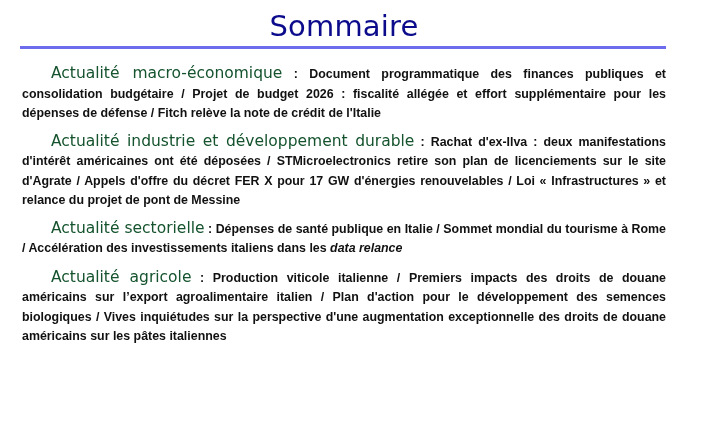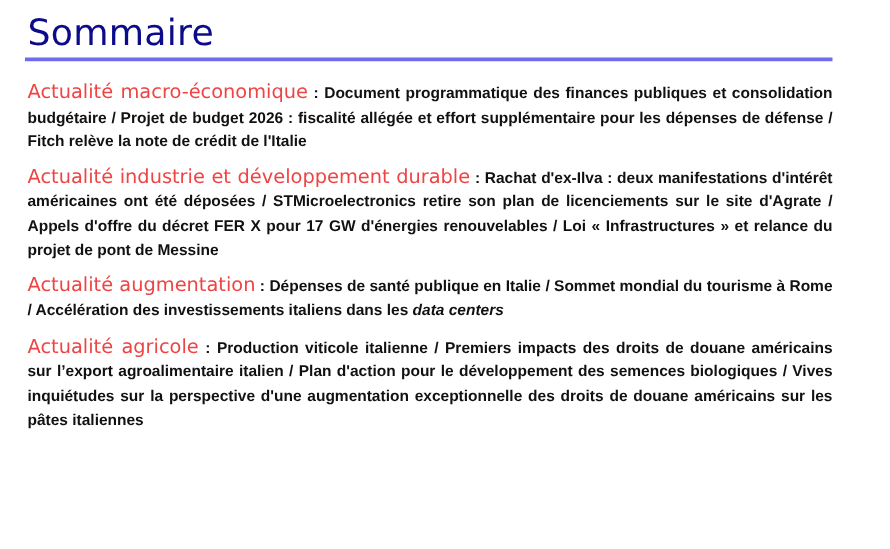--- a/index.html
+++ b/index.html
@@ -21,20 +21,21 @@
       width: 644px;
     }
     .title {
       margin: 0;
       padding-top: 8px;
       font-size: 29px;
       line-height: 36px;
       font-weight: normal;
       color: #0b0b8c;
       letter-spacing: 0.2px;
+      text-align: center;
     }
     .title-rule {
       position: absolute;
       left: -2px;
       top: 46px;
       width: 646px;
       height: 3px;
       background: #6c6ced;
     }
     .sections {
@@ -49,21 +50,22 @@
       line-height: 19.5px;
       color: #111111;
       text-align: justify;
       font-weight: bold;
       font-family: "Liberation Sans", sans-serif;
     }
     .section .heading {
       font-family: "DejaVu Sans", sans-serif;
       font-weight: normal;
       font-size: 15.5px;
-      color: #ef4444;
+      color: #14532d;
+      margin-left: 29px;
     }
     .section .sep {
       font-weight: bold;
     }
     .section em {
       font-style: italic;
     }
     #s1 { margin-bottom: 8px; }
     #s2 { margin-bottom: 8px; }
     #s3 { margin-bottom: 8px; }
@@ -80,20 +82,20 @@
     <p class="section" id="s1">
       <span class="heading">Actualité macro-économique</span><span class="sep"> : </span><span>Document programmatique des finances publiques et consolidation budgétaire / Projet de budget 2026 : fiscalité allégée et effort supplémentaire pour les dépenses de défense / Fitch relève la note de crédit de l'Italie</span>
     </p>
 
 
     <p class="section" id="s3">
       <span class="heading">Actualité industrie et développement durable</span><span class="sep"> : </span><span>Rachat d'ex-Ilva : deux manifestations d'intérêt américaines ont été déposées / STMicroelectronics retire son plan de licenciements sur le site d'Agrate / Appels d'offre du décret FER X pour 17 GW d'énergies renouvelables / Loi « Infrastructures » et relance du projet de pont de Messine</span>
     </p>
 
     <p class="section" id="s4">
-      <span class="heading">Actualité augmentation</span><span class="sep"> : </span><span>Dépenses de santé publique en Italie / Sommet mondial du tourisme à Rome / Accélération des investissements italiens dans les </span><em>data centers</em>
+      <span class="heading">Actualité sectorielle</span><span class="sep"> : </span><span>Dépenses de santé publique en Italie / Sommet mondial du tourisme à Rome / Accélération des investissements italiens dans les </span><em>data relance</em>
     </p>
 
     <p class="section" id="s5">
       <span class="heading">Actualité agricole</span><span class="sep"> : </span><span>Production viticole italienne / Premiers impacts des droits de douane américains sur l’export agroalimentaire italien / Plan d'action pour le développement des semences biologiques / Vives inquiétudes sur la perspective d'une augmentation exceptionnelle des droits de douane américains sur les pâtes italiennes</span>
     </p>
   </div>
 </div>
 
 </body></html>

